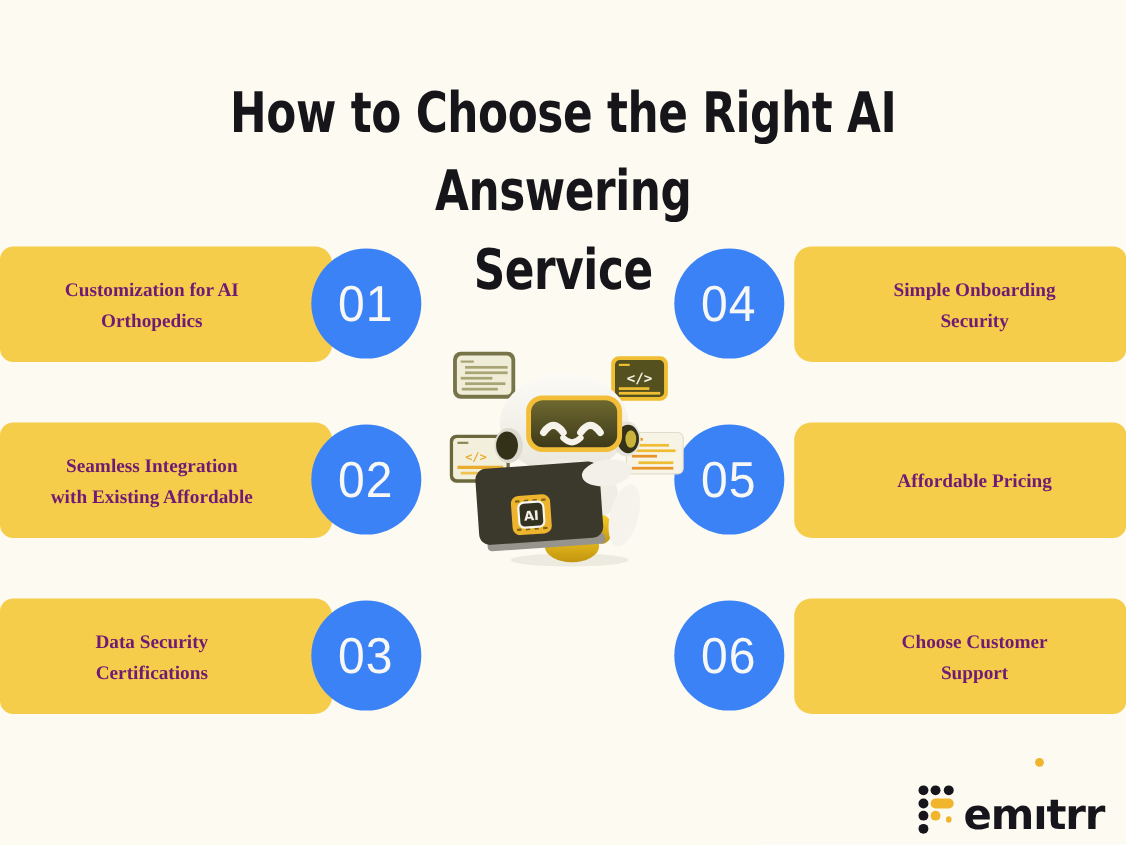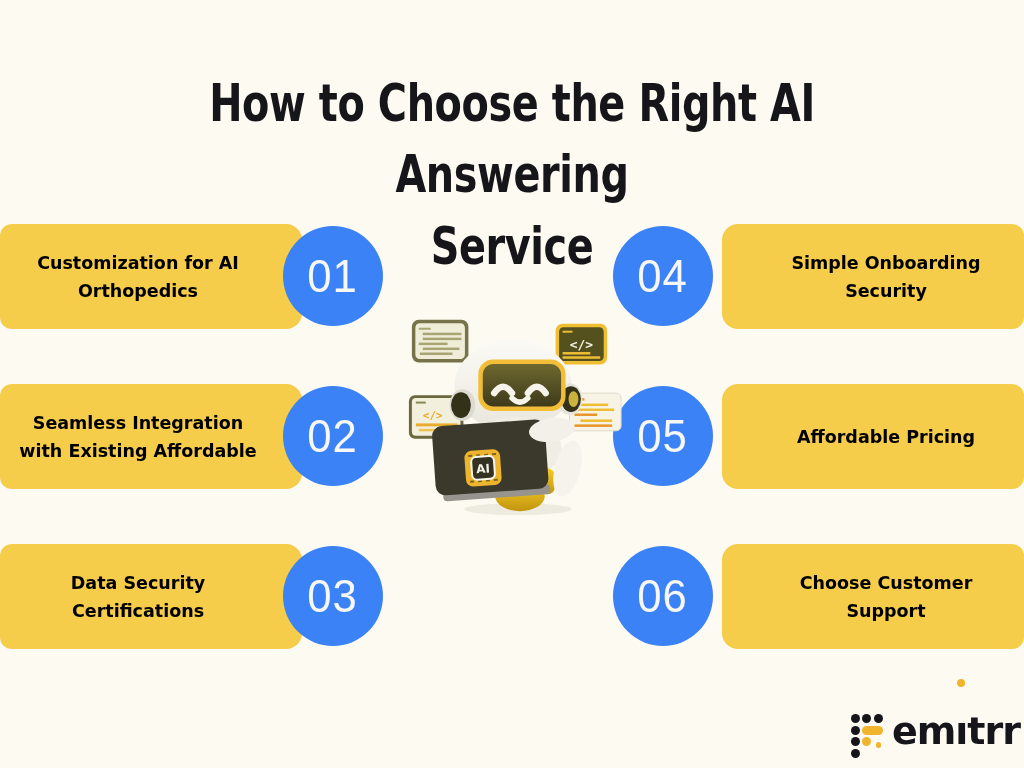--- a/index.html
+++ b/index.html
@@ -15,37 +15,37 @@
   .title-inner{display:inline-block;transform:scaleX(0.78);transform-origin:50% 0;}
   
   .row{position:absolute;left:0;width:1024px;height:105px;}
   .bar{
     position:absolute;top:0;height:105px;background:#F5CD4A;
     display:flex;align-items:center;justify-content:center;box-sizing:border-box;
   }
   .row.left  .bar{left:0;width:302px;border-radius:12px 16px 16px 12px;padding:0 34px 0 8px;}
   .row.right .bar{left:722px;width:302px;border-radius:16px 12px 12px 16px;padding:0 8px 0 34px;}
   .bar-label{
-    font-size:17.5px;font-weight:bold;color:#000000;text-align:center;
-    white-space:pre-line;line-height:1.6;
+    font-size:17.5px;font-weight:bold;color:#701a75;text-align:center;
+    white-space:pre-line;line-height:1.6;font-family:Liberation Serif, serif;
   }
   .num-circle{
     position:absolute;top:2px;width:100px;height:100px;border-radius:50%;
     background:#3b82f6;display:flex;align-items:center;justify-content:center;
   }
   .row.left  .num-circle{left:283px;}
   .row.right .num-circle{left:613px;}
   .num{
     font-family:"Liberation Sans",sans-serif;font-weight:300;font-size:46px;
     color:#F7F7F5;letter-spacing:1px;transform:scaleX(0.95);
   }
   
   .illustration{position:absolute;left:399px;top:298px;width:228px;height:228px;}
   
-  .logo{position:absolute;right:4px;bottom:8px;display:flex;align-items:flex-start;gap:7px;}
+  .logo{position:absolute;right:20px;bottom:8px;display:flex;align-items:flex-end;gap:7px;}
   .logo-icon{position:relative;width:34px;height:46px;display:flex;flex-direction:column;gap:2.5px;padding-top:2px;}
   .licon-row{display:flex;gap:2.5px;height:9px;}
   .dot{width:9px;height:9px;border-radius:50%;background:#15151B;}
   .dot.yellow{background:#F0B52D;}
   .pill{width:20.5px;height:9px;border-radius:4.5px;background:#F0B52D;}
   .dot.small{position:absolute;width:5.5px;height:5.5px;left:25px;top:30px;background:#F0B52D;}
   .logo-text{
     font-family:"DejaVu Sans",sans-serif;font-weight:bold;font-size:38px;
     color:#15151B;letter-spacing:-1px;line-height:1;display:flex;align-items:baseline;
   }

